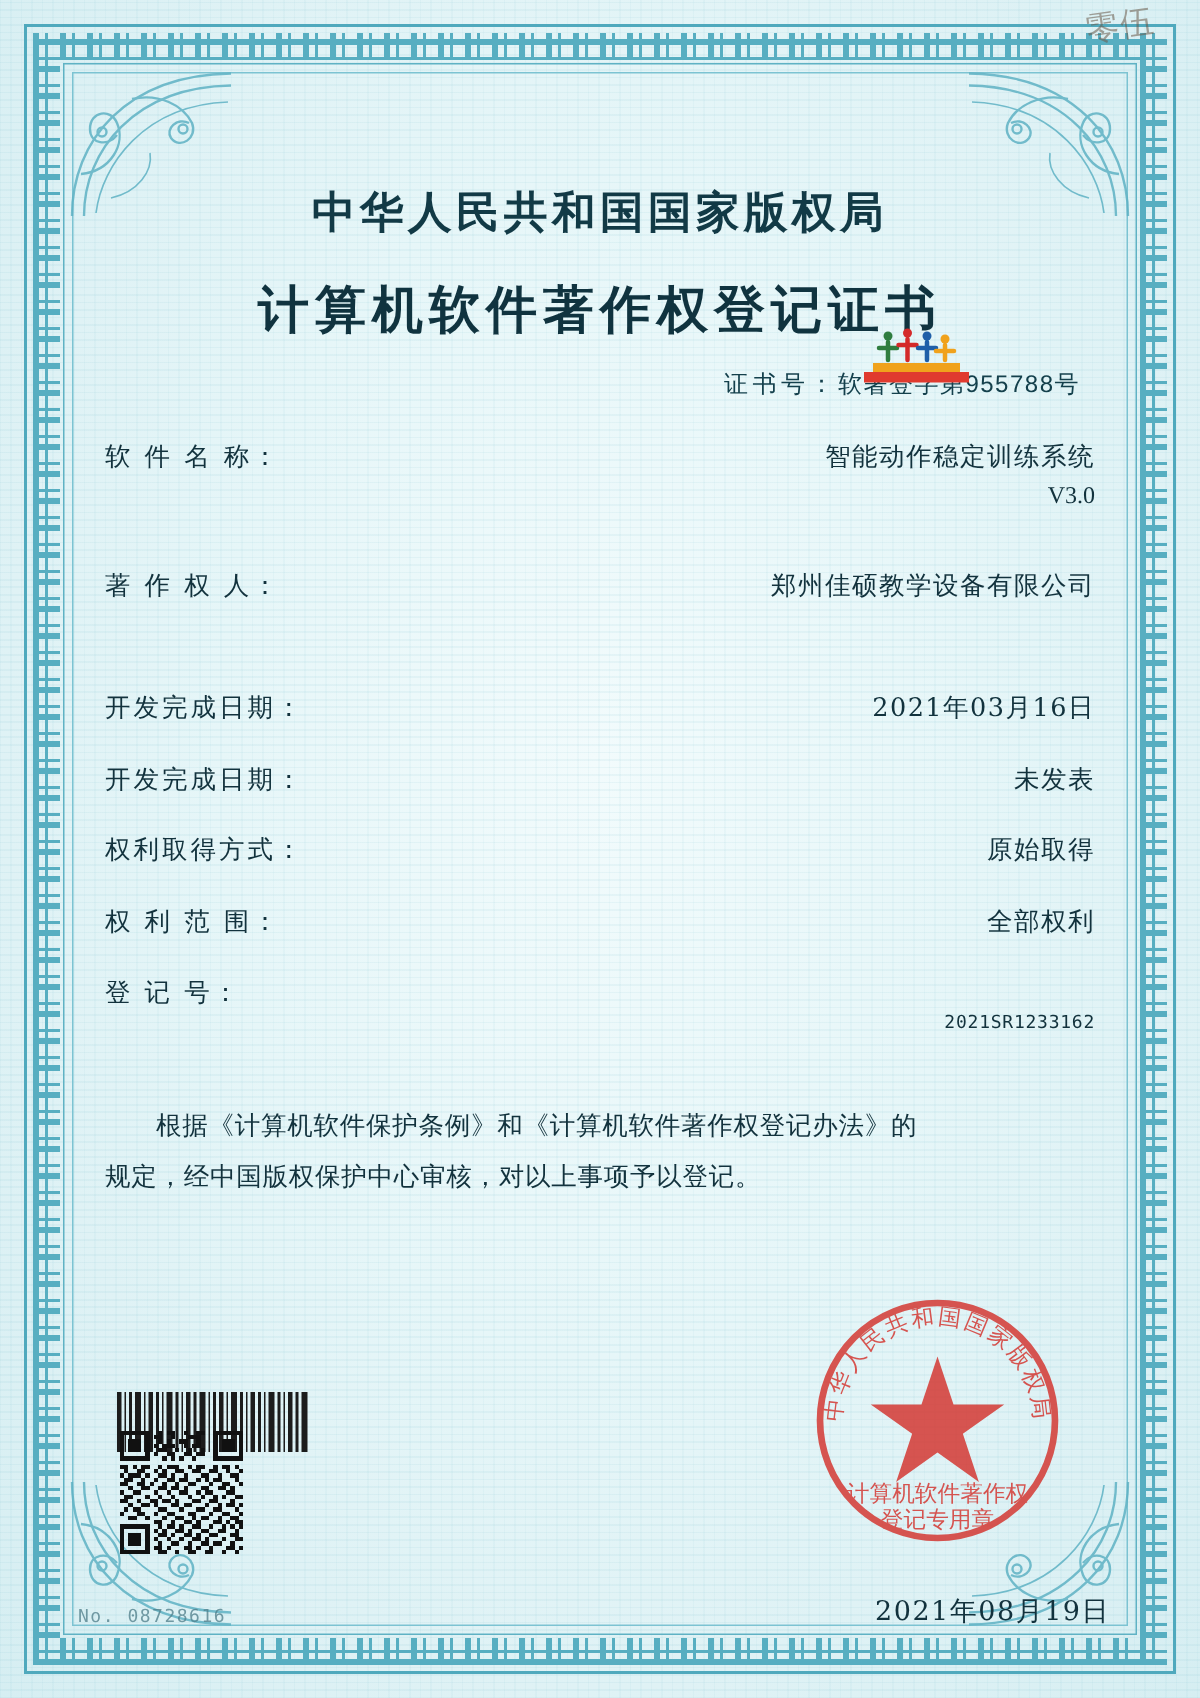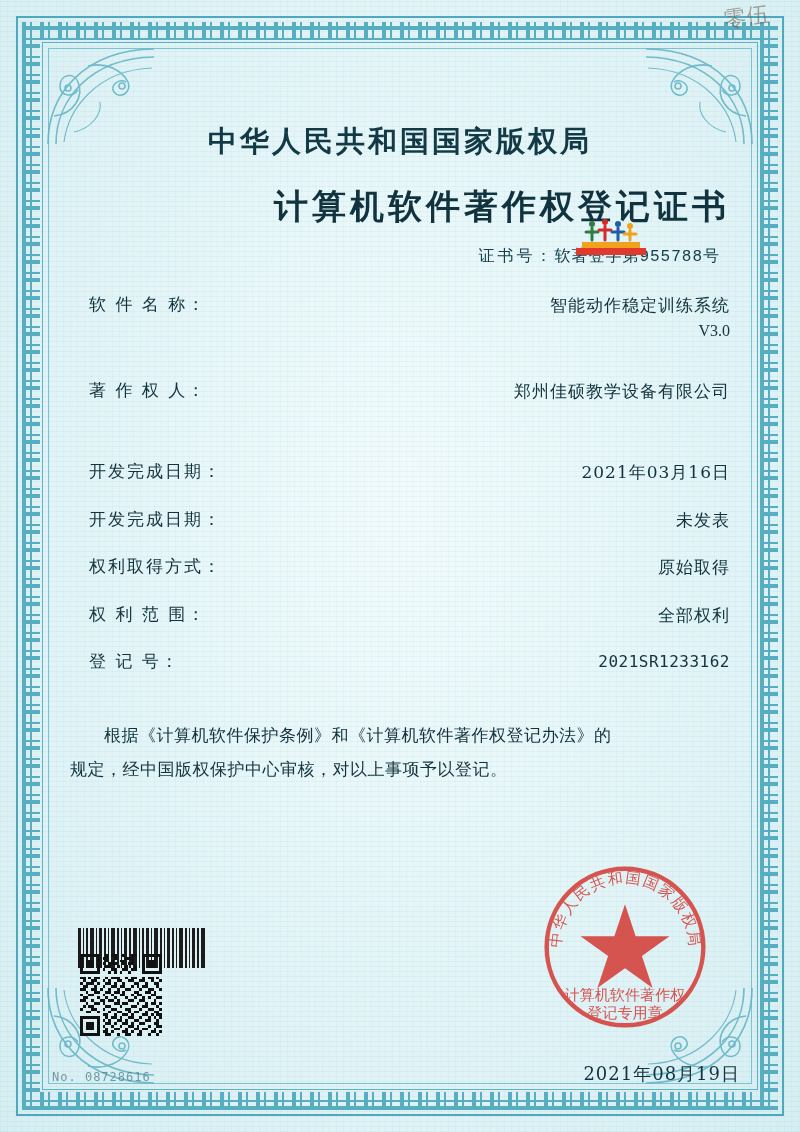--- a/index.html
+++ b/index.html
@@ -94,30 +94,29 @@
     color: #123a46;
     letter-spacing: 3px;
   }
   .cert-title {
     font-family: "DejaVu Serif", "Liberation Serif", serif;
     font-size: 34px;
     font-weight: 700;
     color: #10333f;
     letter-spacing: 4px;
     margin-top: 22px;
-    text-align: right;
   }
 
   .cert-no-row {
     display: flex;
     justify-content: flex-end;
     align-items: baseline;
     margin-top: 16px;
     padding-right: 10px;
-    font-family: Liberation Mono, monospace;
+    font-family: Liberation Sans, sans-serif;
     font-size: 16px;
     color: #14404c;
     letter-spacing: 1px;
     position: relative;
     z-index: 1;
   }
   .cert-no-row .label { letter-spacing: 3px; }
   .cert-no-row .value { letter-spacing: 1px; }
 
   
@@ -135,30 +134,29 @@
     margin-bottom: 22px;
     font-family: "DejaVu Serif", "Liberation Serif", serif;
     font-size: 17px;
     color: #12323d;
   }
   .field-label {
     width: 150px;
     flex: 0 0 150px;
     letter-spacing: 2px;
     white-space: nowrap;
-    margin-left: 19px;
   }
   .field-value {
     flex: 1;
     letter-spacing: 1px;
     line-height: 1.5;
     text-align: right;
   }
   .field-value .sub { display: block; font-family: Liberation Serif, serif; font-size: 16px; letter-spacing: 0; }
-  .mono { font-family: "DejaVu Sans Mono", monospace; font-size: 16px; letter-spacing: 0.5px; }
+  .mono { font-family: "DejaVu Sans Mono", monospace; font-size: 12px; letter-spacing: 0.5px; margin-top: 22px; }
 
   .gap-a { height: 34px; }
   .gap-b { height: 14px; }
 
   .statement {
     margin-top: 26px;
     font-family: "DejaVu Serif", "Liberation Serif", serif;
     font-size: 17px;
     color: #12323d;
     line-height: 2.0;

